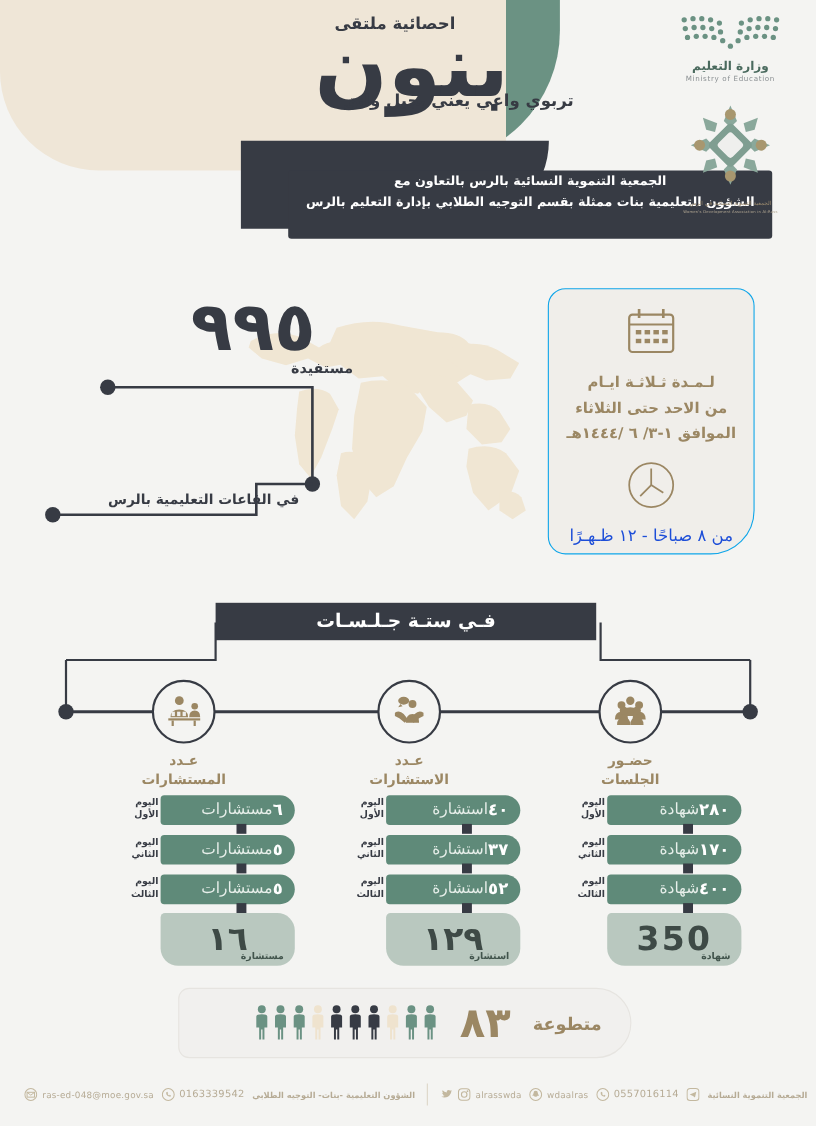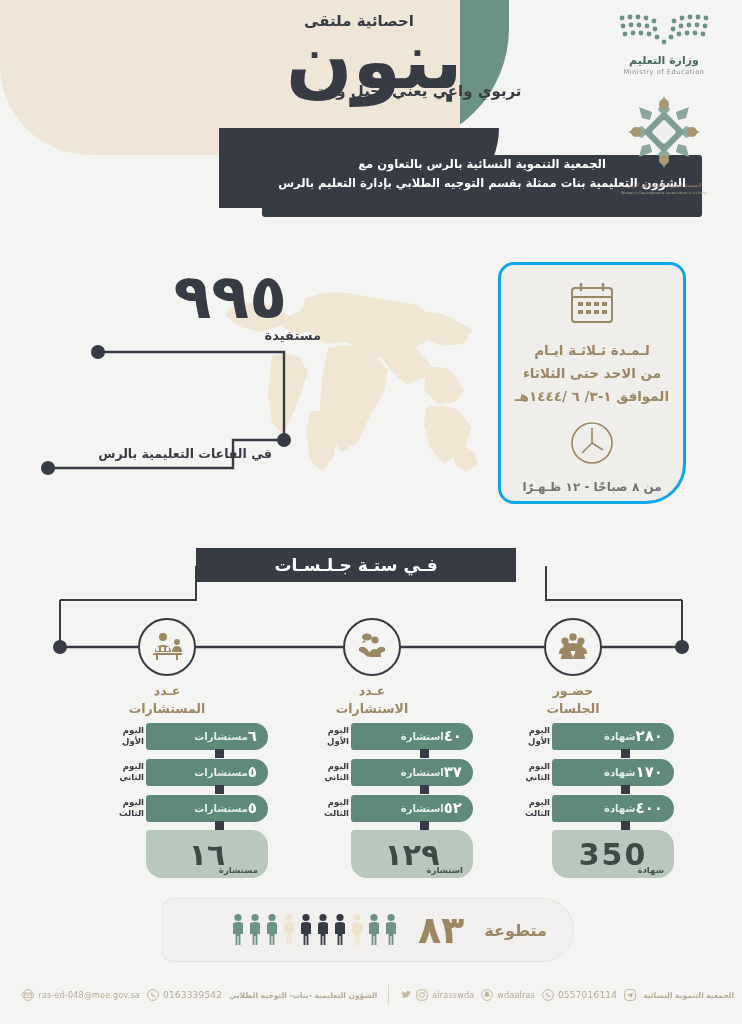--- a/index.html
+++ b/index.html
@@ -83,34 +83,34 @@
   .loc-label {
     position:absolute; right:470px; top:198px;
     font-size:12.5px; font-weight:bold; color:#373b44;
   }
 
   
   .datecard {
     position:absolute; left:498px; top:262px;
     width:188px; height:242px;
     background:#f0eeea;
-    border:3px solid #0ea5e9;
+    border:1px solid #0ea5e9;
     border-radius:16px 16px 40px 16px;
     text-align:center;
     padding-top:16px;
   }
   .cal-icon { width:48px; height:44px; margin:0 auto 10px; }
   .date-text { font-size:13.5px; color:#9b8763; font-weight:bold; line-height:1.7; }
   .clock-icon { width:46px; height:46px; margin:12px auto 10px; }
-  .time-text { font-size:12px; color:#737373; font-weight:bold; }
+  .time-text { font-size:15px; color:#1d4ed8; font-weight:normal; }
 
   
   .banner {
     position:absolute; left:196px; top:548px;
-    width:320px; height:34px;
+    width:346px; height:34px;
     background:#373b44;
     display:flex; align-items:center; justify-content:center;
   }
   .banner span { color:#fff; font-size:17px; font-weight:bold; letter-spacing:1px; }
 
   .timeline-svg { position:absolute; left:0; top:548px; width:742px; height:130px; }
 
   .tl-node {
     position:absolute; width:58px; height:58px;
     border-radius:50%; background:#f4f4f2;
@@ -142,21 +142,21 @@
     line-height:1.25; padding-right:2px;
     order:2;
   }
   .pill {
     width:122px; height:27px; background:#5f8a79;
     border-radius:4px 16px 16px 4px;
     display:flex; align-items:center; justify-content:space-between;
     padding:0 11px 0 12px; order:1;
   }
   .pill .v { color:#fff; font-size:15px; font-weight:bold; letter-spacing:1px; }
-  .pill .u { color:#e7efea; font-size:10px; font-weight:bold;margin-left:40px; }
+  .pill .u { color:#e7efea; font-size:14px; font-weight:normal;margin-left:40px; }
 
   .connector {
     position:absolute; right:44px; top:27px;
     width:9px; height:9px; background:#373b44; z-index:3;
   }
 
   .total {
     width:122px; height:48px; background:#b9c8bf;
     border-radius:4px 16px 16px 16px;
     position:relative; margin-top:2px;

